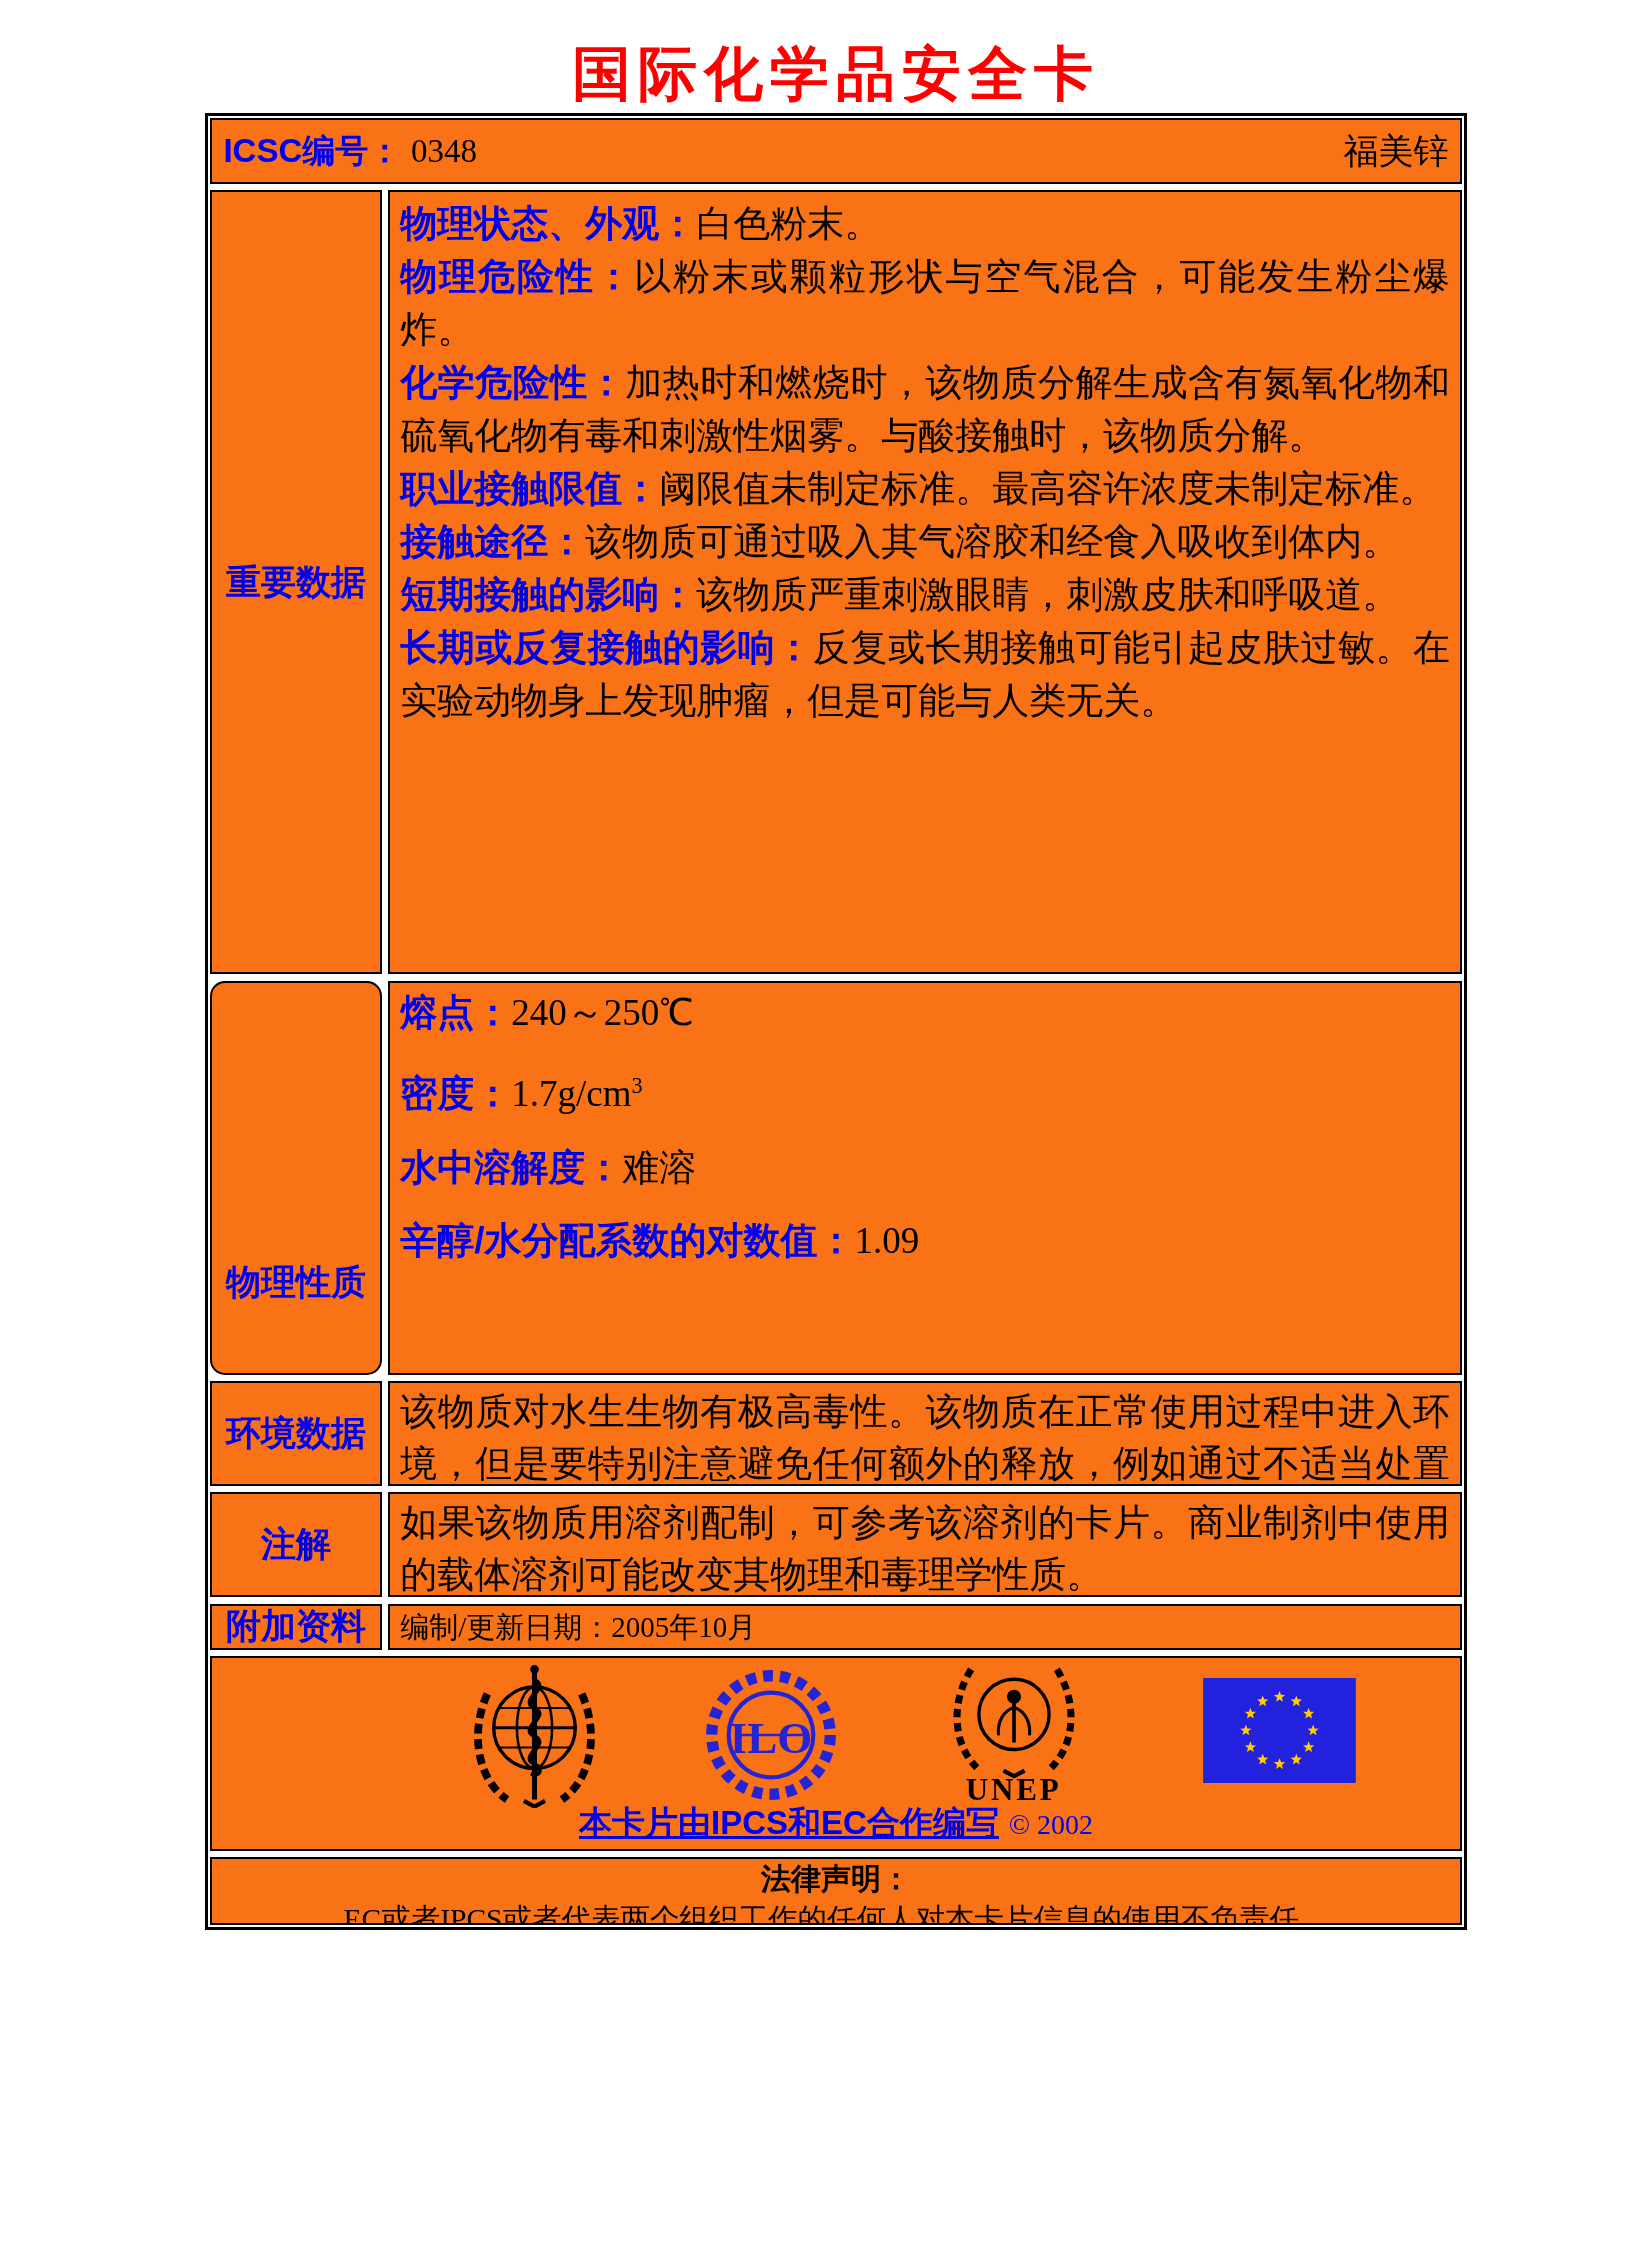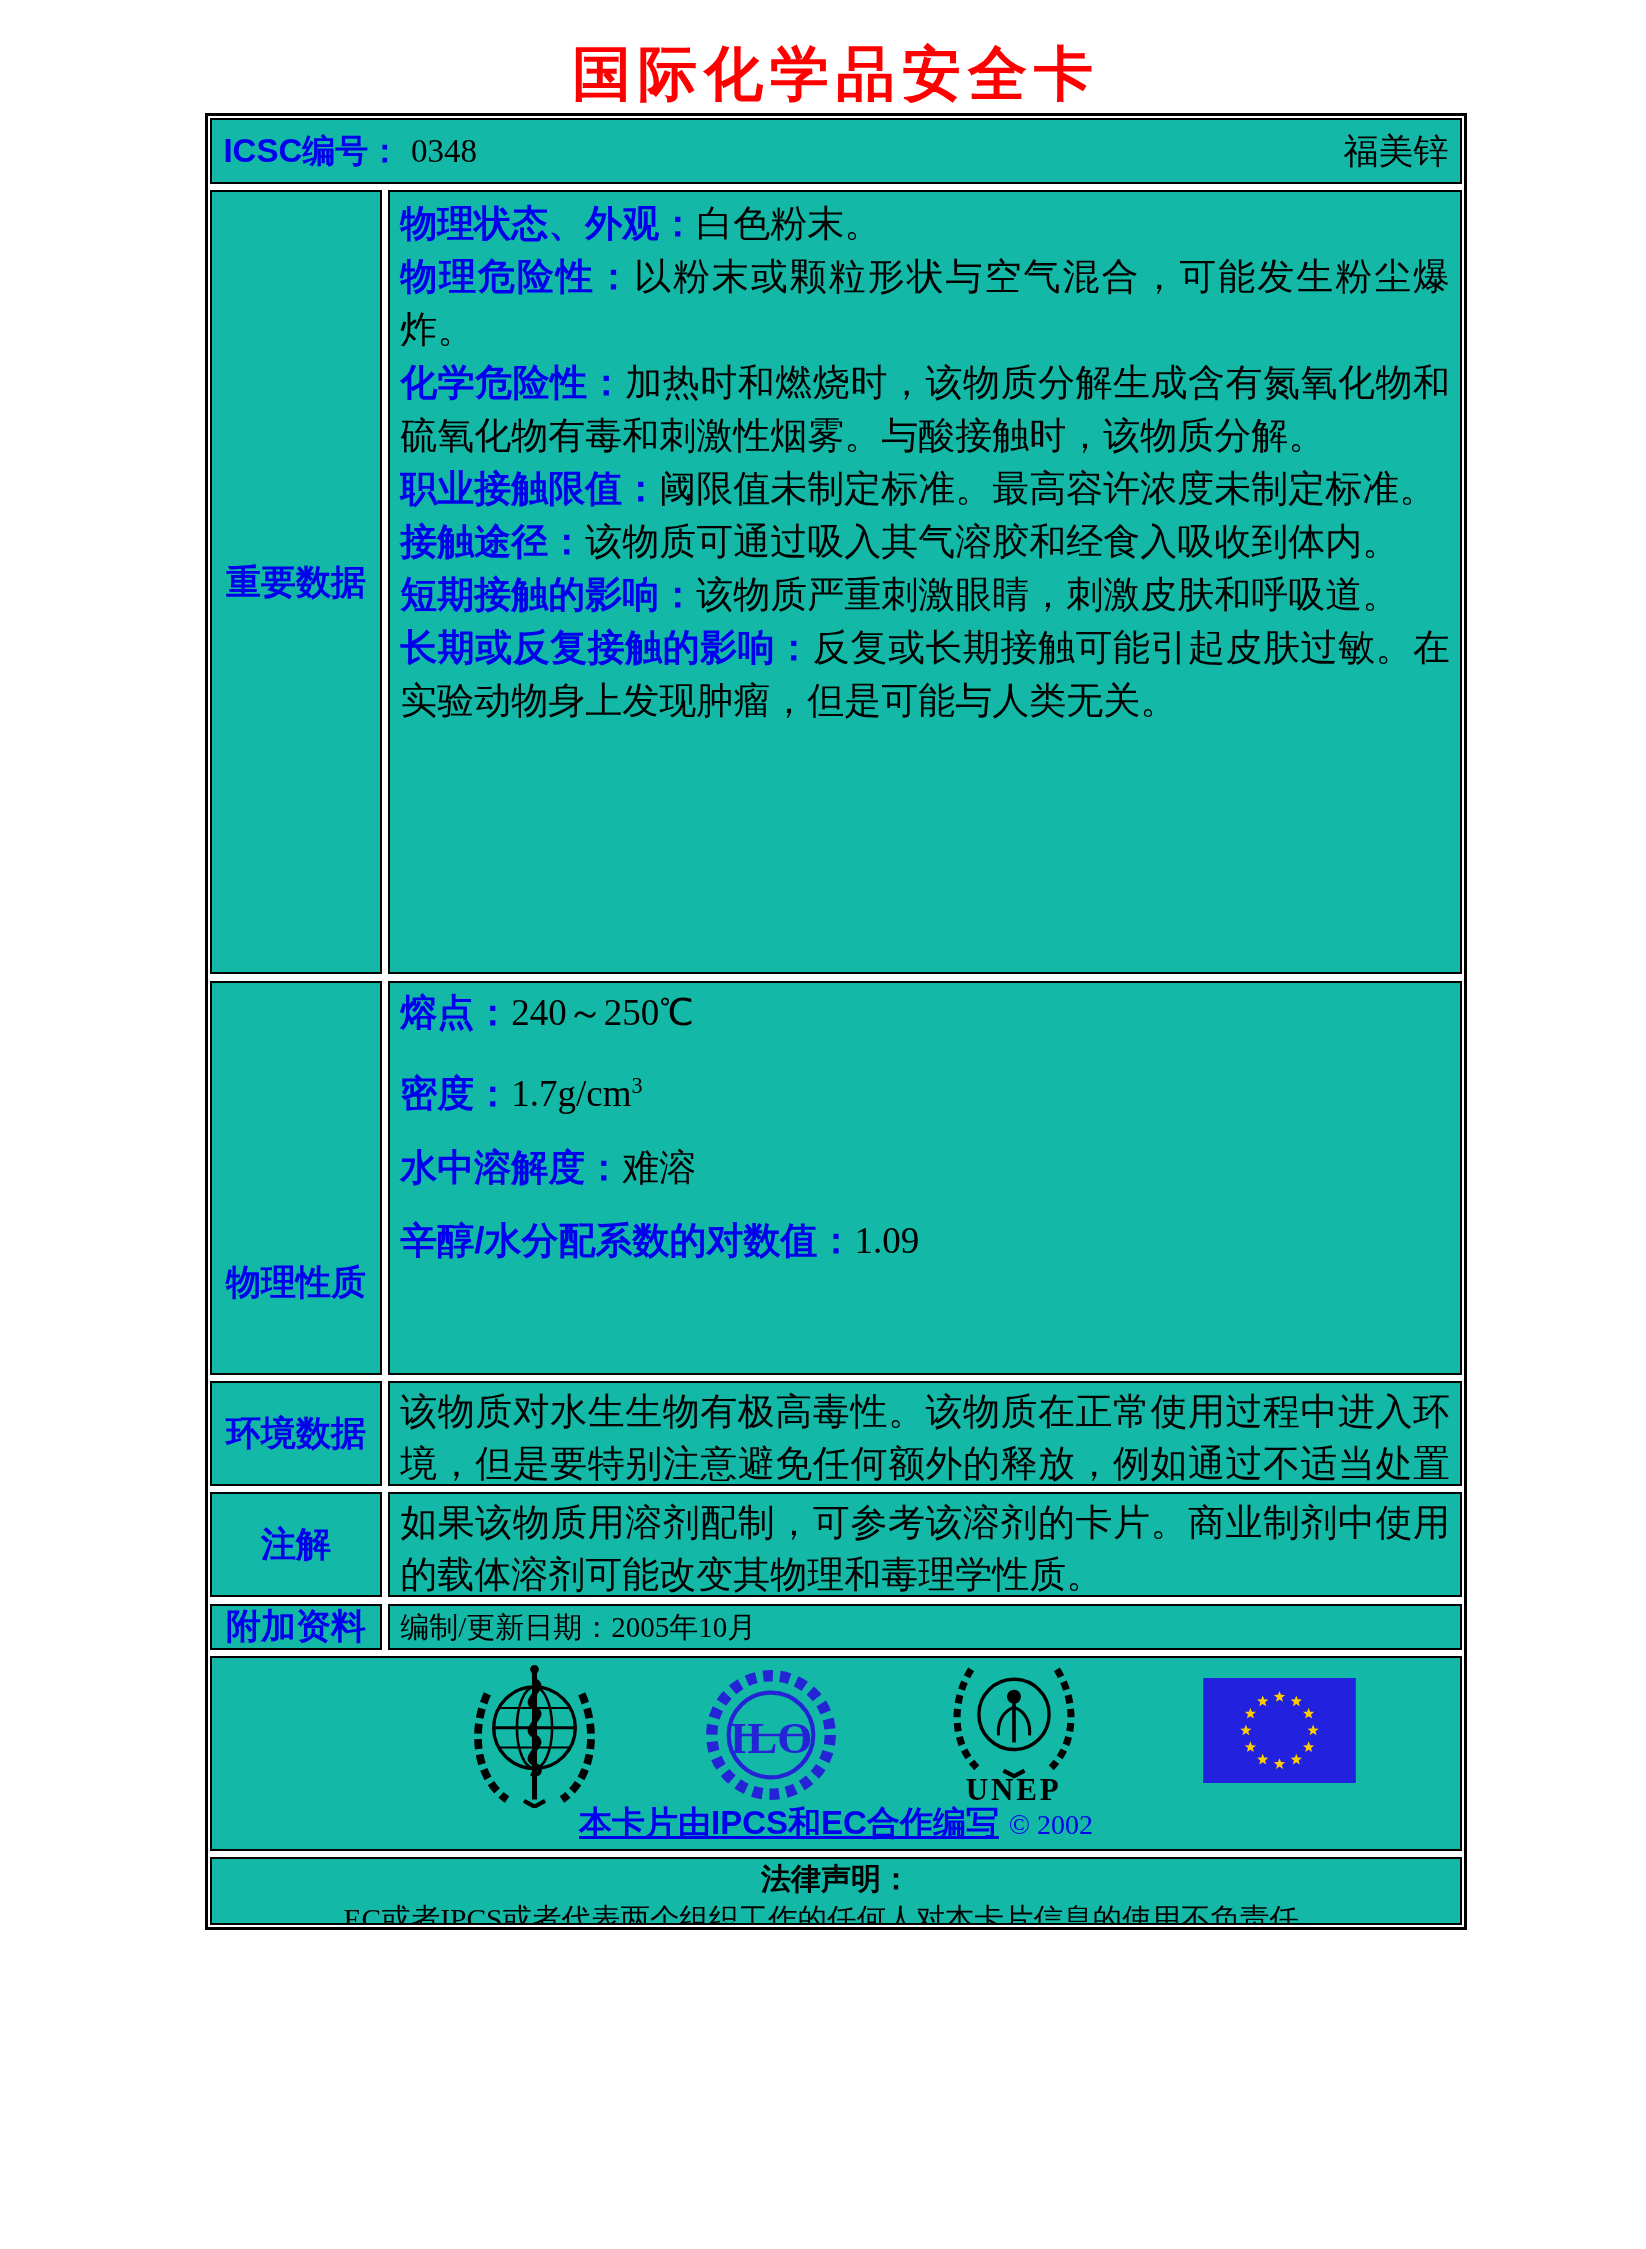--- a/index.html
+++ b/index.html
@@ -8,35 +8,35 @@
 
   .doc-title{position:absolute;top:35px;left:205px;width:1262px;text-align:center;
              font-size:59px;font-weight:bold;color:#f00;letter-spacing:7px;
              font-family:"Liberation Serif",serif;}
 
   .card{position:absolute;top:113px;left:205px;width:1262px;box-sizing:border-box;
         background:#fff;border:3.5px solid #000;padding:2.1px;
         display:grid;grid-template-columns:172px 1fr;
         grid-template-rows:66px 784px 394px 105px 105px 46px 195px 68px;gap:6.3px;}
 
-  .cell{border:2.1px solid #000;box-sizing:border-box;background:#14b8a6;overflow:hidden;}
+  .cell{border:2.1px solid #000;box-sizing:border-box;background:#f97316;overflow:hidden;}
   .span2{grid-column:1 / -1;}
 
   
   .header-cell{display:flex;align-items:center;justify-content:space-between;
                padding:0 11.3px;font-size:33px;}
   .icsc-label{color:#0000EE;font-family:"Liberation Sans",sans-serif;font-weight:600;}
   .icsc-number{color:#000;margin-left:9.8px;}
   .chem-name{color:#000;font-size:35px;}
 
   
   .lc{display:flex;align-items:center;justify-content:center;
       color:#0000EE;font-family:"Liberation Sans",sans-serif;
       font-size:35px;font-weight:600;text-align:center;}
-  .lc-phys{align-items:flex-end;padding-bottom:67px;}
+  .lc-phys{align-items:flex-end;padding-bottom:67px;border-radius:15px;}
 
   
   .cc{padding:4.2px 9.8px;font-size:37px;line-height:53px;text-align:justify;}
   .k{color:#0000EE;font-family:"Liberation Sans",sans-serif;font-weight:600;}
   .v{color:#000;}
   .cc-env,.cc-notes{line-height:52px;padding-top:2.8px;}
   .cc-phys{padding-top:7px;}
   .cc-phys .line{line-height:46px;margin-bottom:27.4px;text-align:left;}
   sup{font-size:60%;}
   .cc-addl{display:flex;align-items:flex-end;padding:0 9.8px;font-size:29px;}

